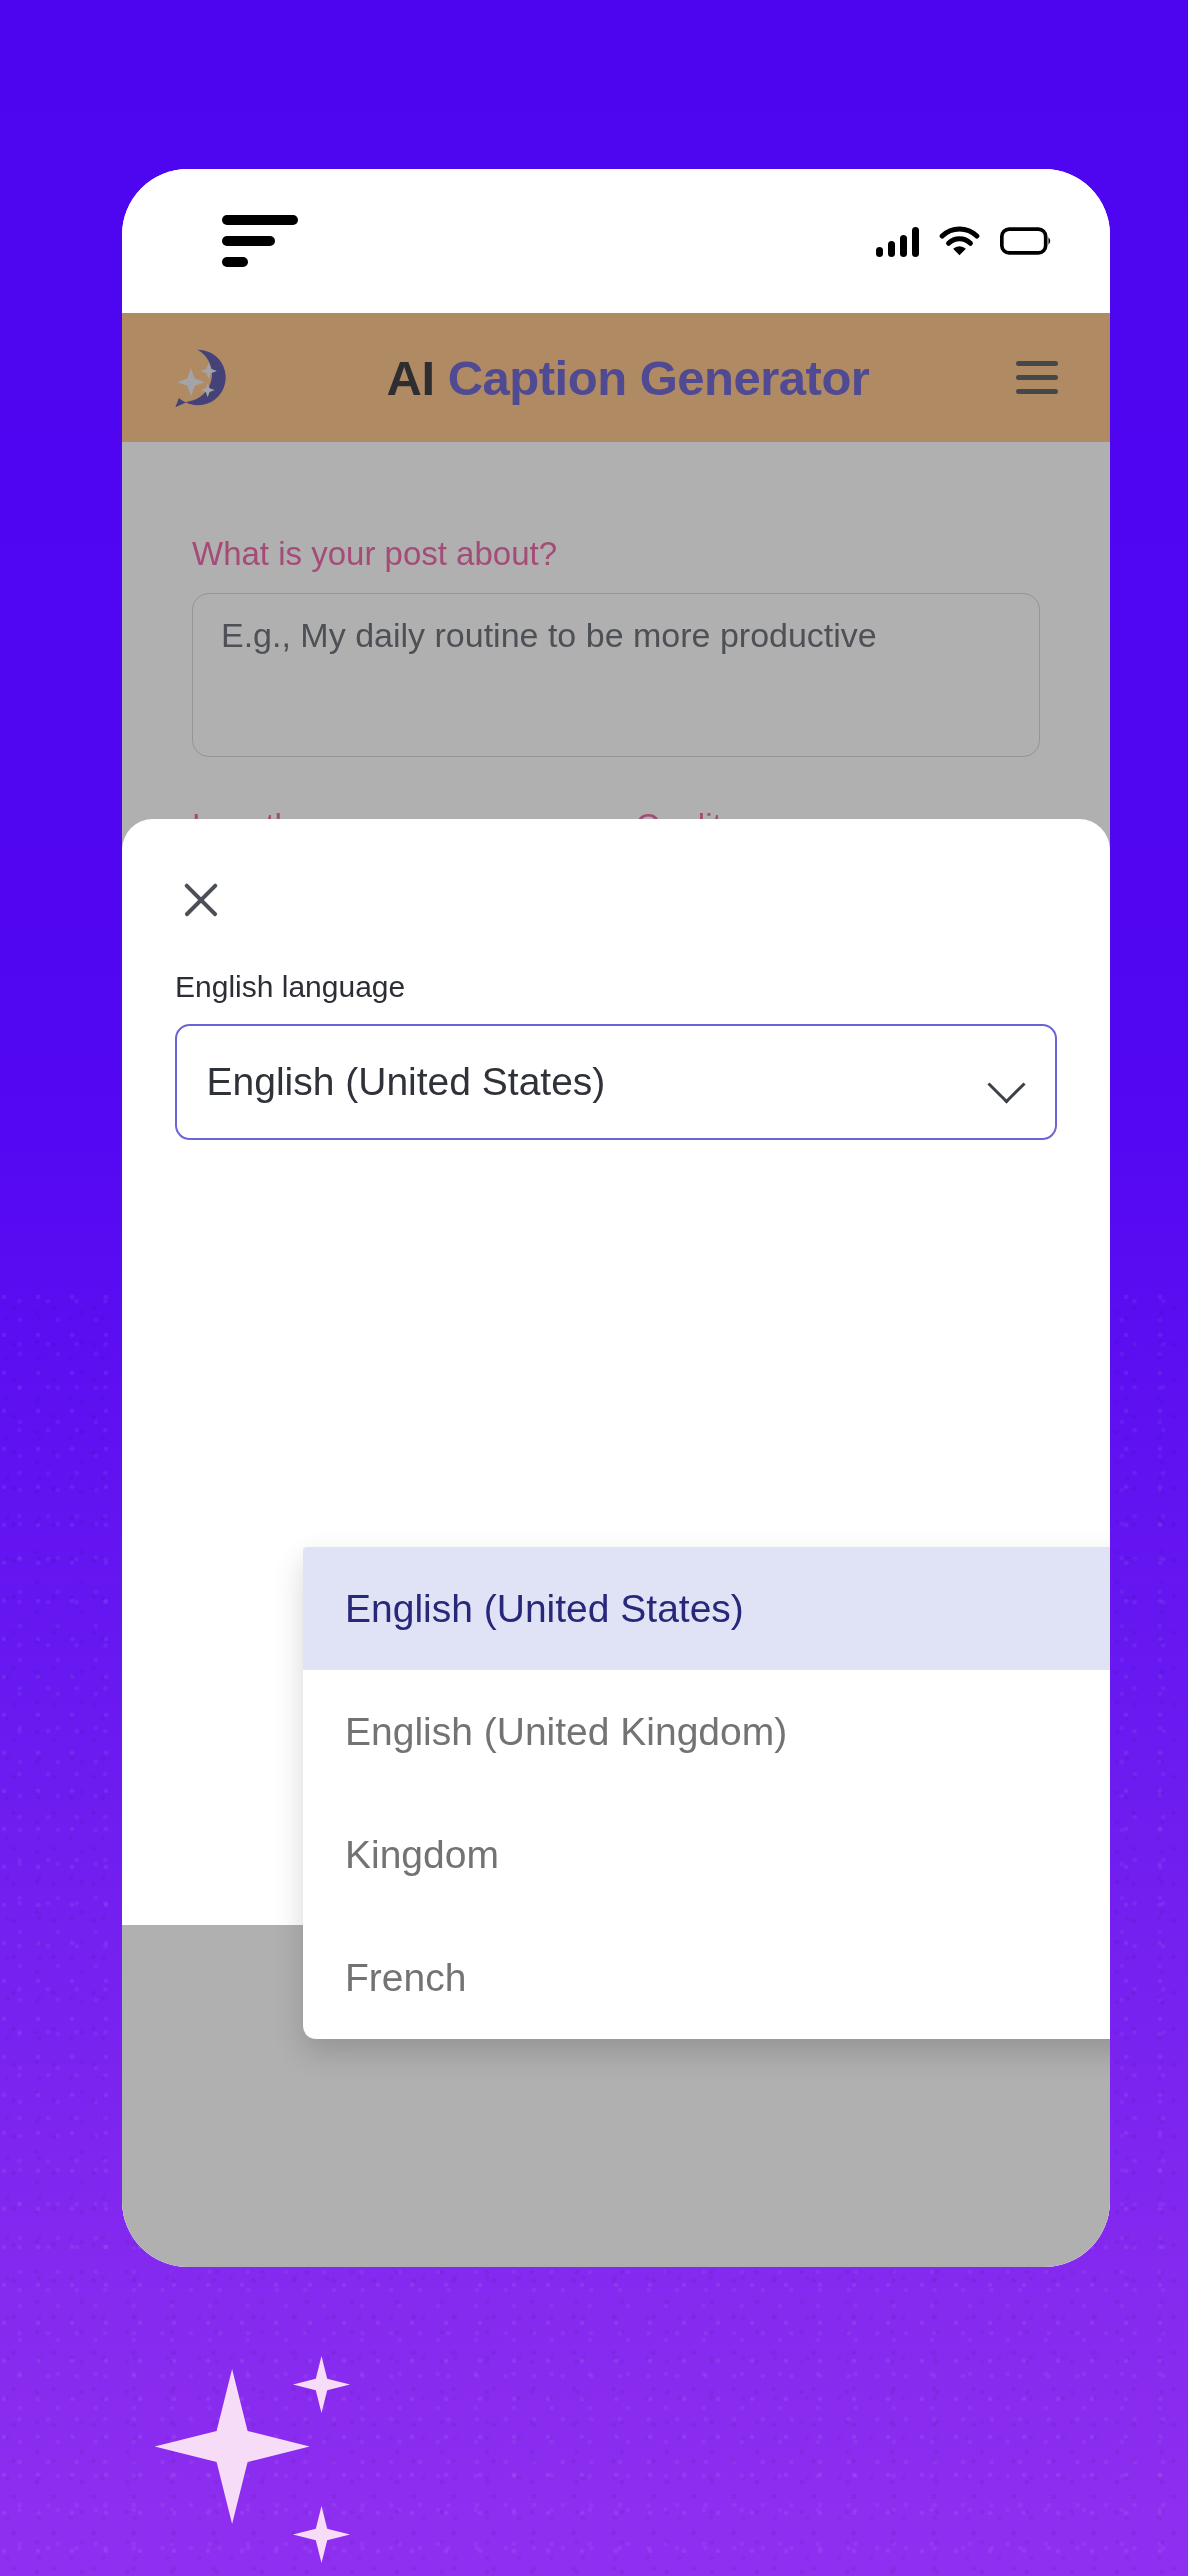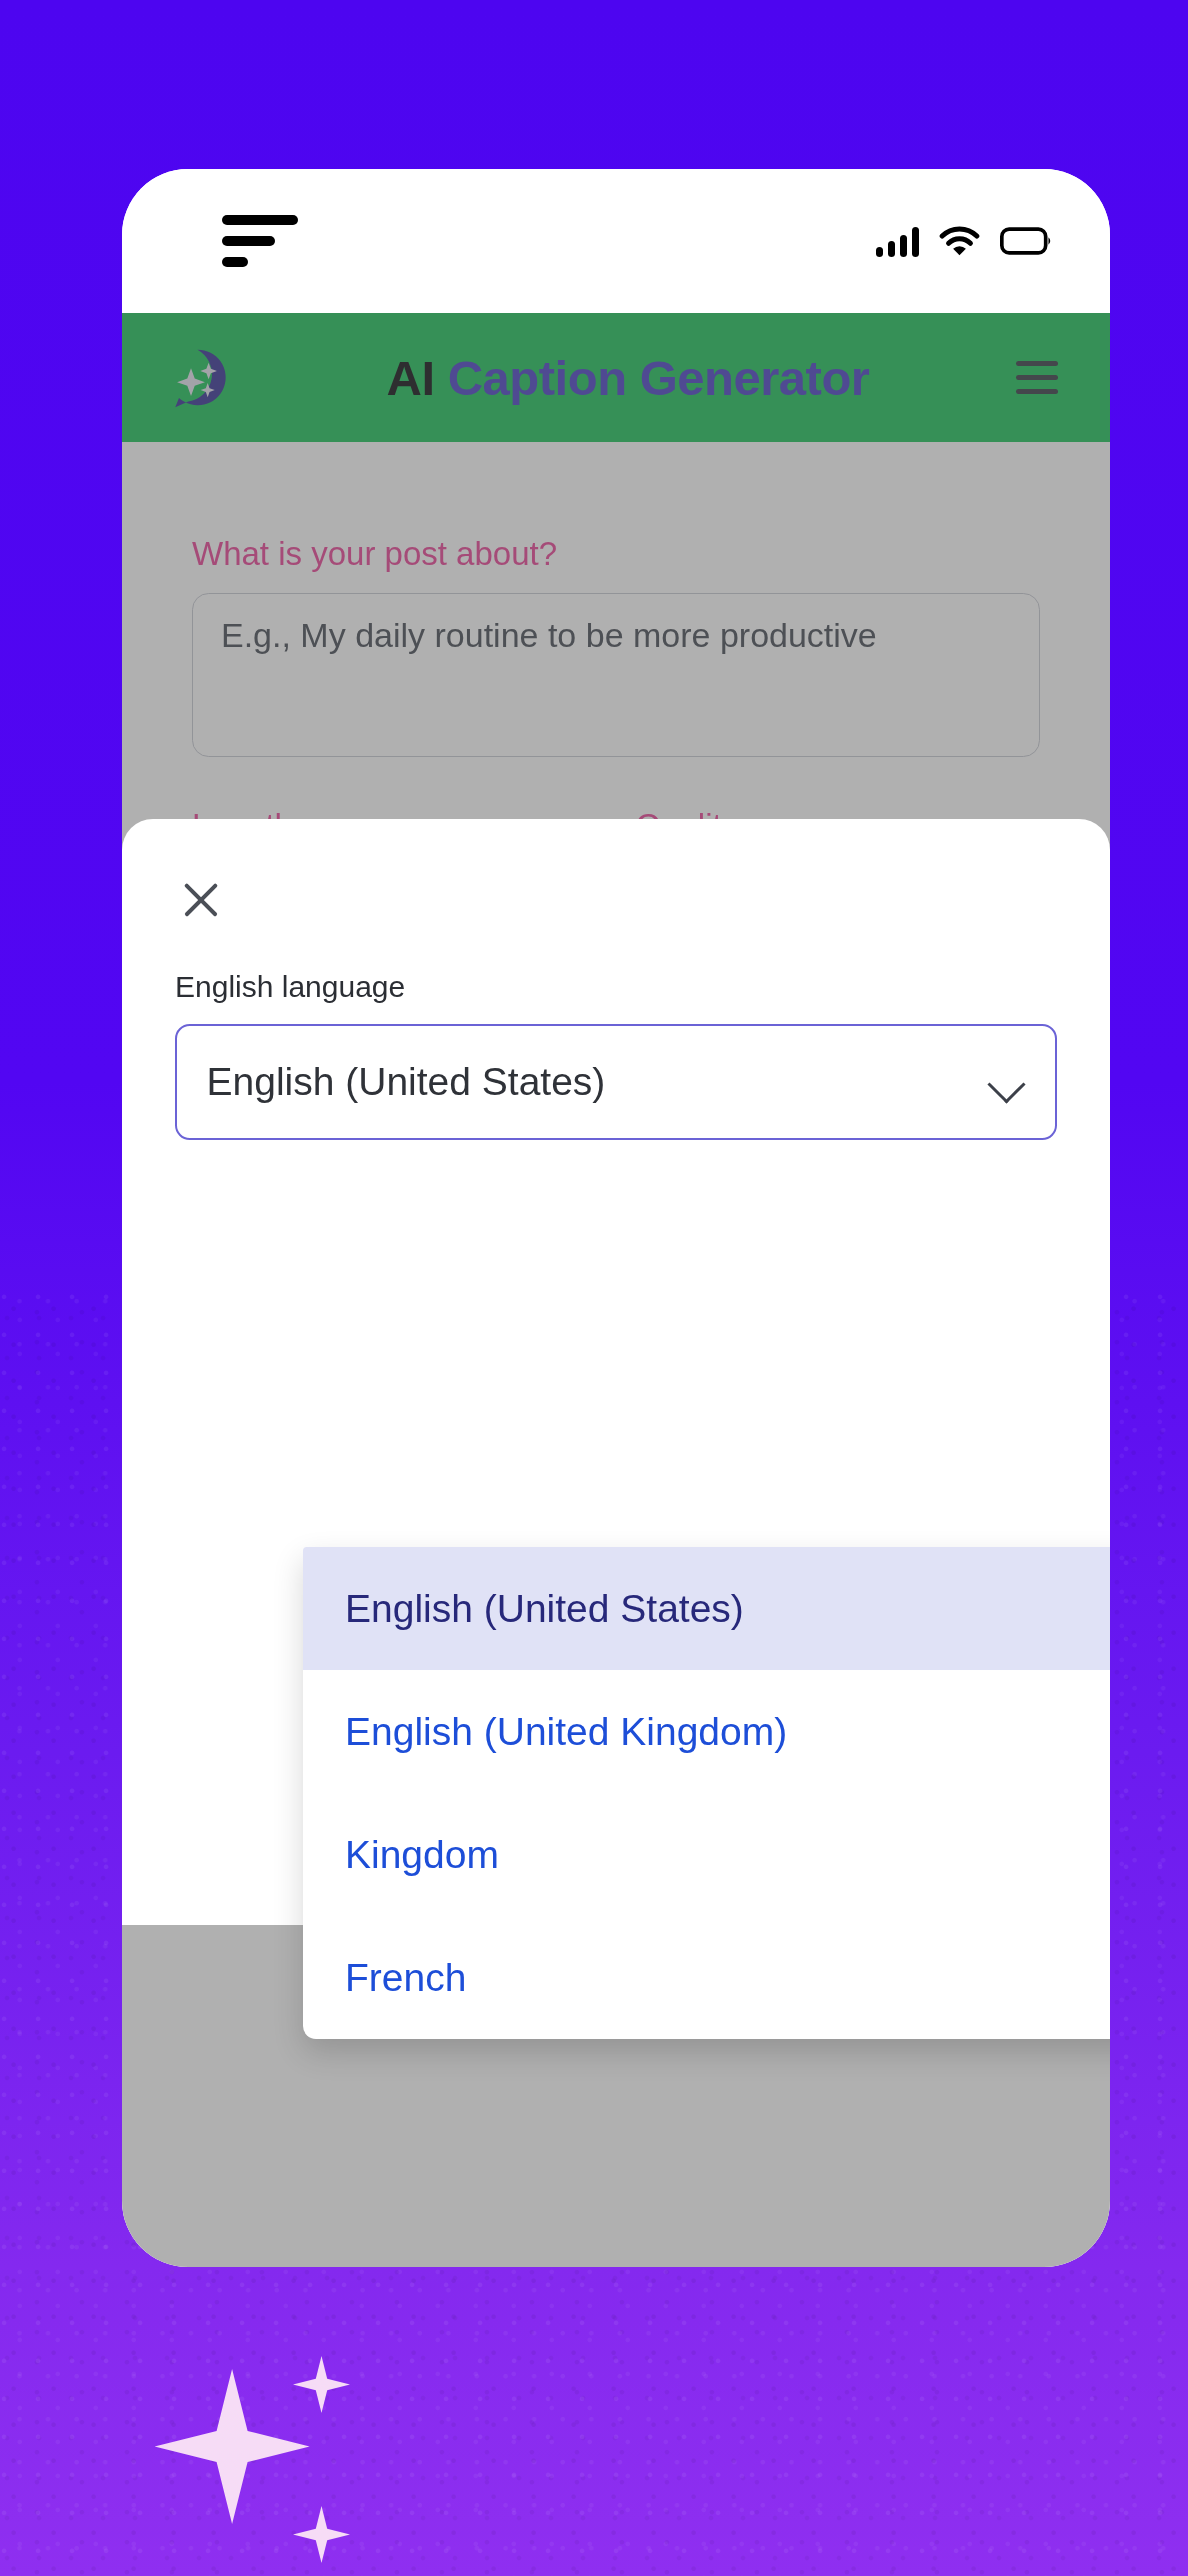--- a/index.html
+++ b/index.html
@@ -55,21 +55,21 @@
   .bars b:nth-child(1){ height: 10px; }
   .bars b:nth-child(2){ height: 15.7px; }
   .bars b:nth-child(3){ height: 22px; }
   .bars b:nth-child(4){ height: 30px; }
 
   
   .app-header {
     position: absolute; left: 0; top: 144px; width: 100%; height: 129px;
     display: flex; align-items: center; gap: 0;
     padding: 0 52px 0 33px;
-    background: #22c55e;
+    background: #fdba74;
   }
   .logo-wrap { width: 85px; display:flex; justify-content:center; }
   .title {
     flex: 1; text-align: center;
     font-size: 49px; font-weight: 700; letter-spacing: -0.5px;
     white-space: nowrap;
   }
   .title .t-ai { color: #131316; }
   .title .t-rest { color: #4f46c8; }
   .burger { display:flex; flex-direction: column; gap: 8.3px; width: 42px; }
@@ -169,21 +169,21 @@
     width: 864px;
     background: #ffffff;
     border-radius: 3.7px 3.7px 13px 13px;
     box-shadow: 0 13px 31px rgba(0,0,0,.16);
     overflow: hidden;
     z-index: 30;
   }
   .dd-item {
     height: 123px; display: flex; align-items: center;
     padding: 0 42px;
-    font-size: 39px; color: #1d4ed8;
+    font-size: 39px; color: #737373;
   }
   .dd-item.selected { background: #e0e2f6; color: #27287a; }
 
   
   .sparkles { position: absolute; left: 138px; top: 2314px; width: 313px; height: 276px; }
   .star { position: absolute; background: #f6dcf6; }
   .s-big {
     left: 16.6px; top: 55px; width: 155px; height: 155px;
     clip-path: polygon(50% 0%, 60% 40%, 100% 50%, 60% 60%, 50% 100%, 40% 60%, 0% 50%, 40% 40%);
   }

